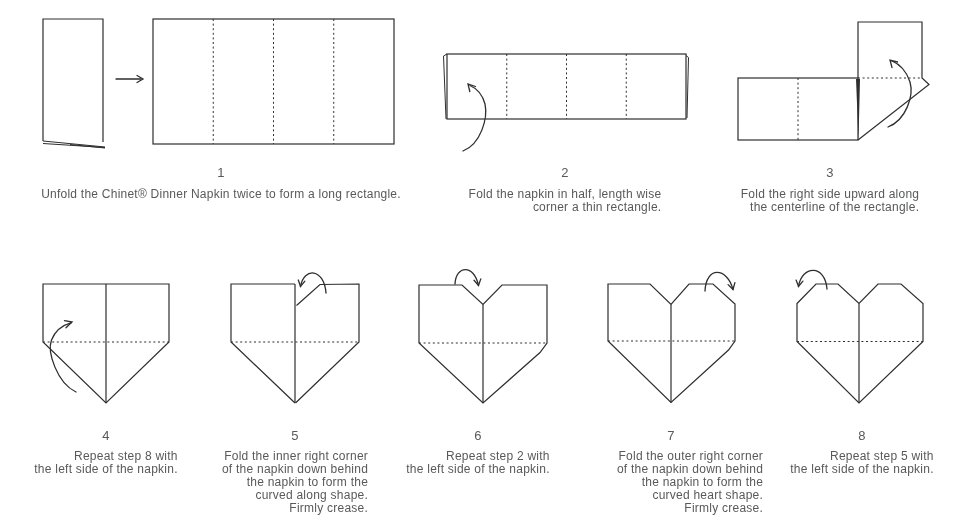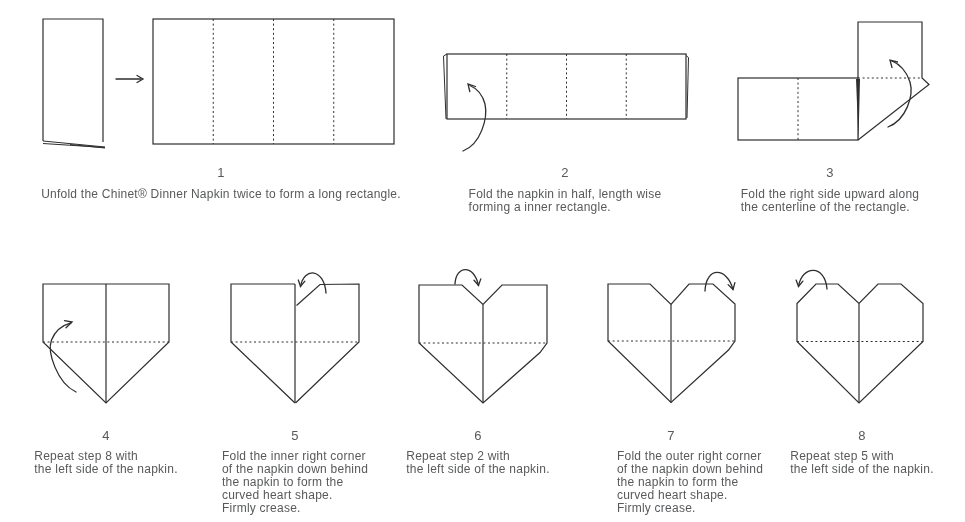--- a/index.html
+++ b/index.html
@@ -12,21 +12,21 @@
   .thin{fill:none;stroke:var(--line,#2e2e30);stroke-width:1;}
   .dash{fill:none;stroke:var(--line,#2e2e30);stroke-width:1;stroke-dasharray:2,2.6;}
   .arr{fill:none;stroke:var(--line,#2e2e30);stroke-width:1.3;stroke-linecap:round;}
   .wedge{fill:var(--line,#2e2e30);stroke:none;}
   .stepnum{
     position:absolute;transform:translateX(-50%);color:var(--text,#58595b);
     font-size:13px;line-height:13px;letter-spacing:.03em;white-space:nowrap;
   }
   .caption{
     position:absolute;transform:translateX(-50%);color:var(--text,#58595b);
-    font-size:12px;line-height:13px;letter-spacing:.02em;text-align:left;
+    font-size:12px;line-height:13px;letter-spacing:.02em;text-align:right;
     white-space:pre-line;width:max-content;
   }
 </style>
 </head>
 <body>
 
 <div id="canvas" style="--bg: #ffffff; --line: #2e2e30; --text: #58595b;">
 
   <svg class="fig" viewBox="0 0 965 522">
     <g>
@@ -134,29 +134,29 @@
   <div class="stepnum" style="left:565px;top:166px">2</div>
   <div class="stepnum" style="left:830px;top:166px">3</div>
   <div class="stepnum" style="left:106px;top:429px">4</div>
   <div class="stepnum" style="left:295px;top:429px">5</div>
   <div class="stepnum" style="left:478px;top:429px">6</div>
   <div class="stepnum" style="left:671px;top:429px">7</div>
   <div class="stepnum" style="left:862px;top:429px">8</div>
 
   <div class="caption" style="left:221px;top:188px">Unfold the Chinet® Dinner Napkin twice to form a long rectangle.</div>
   <div class="caption" style="left:565px;top:188px">Fold the napkin in half, length wise
-forming a inner rectangle.</div>
+corner a thin rectangle.</div>
   <div class="caption" style="left:830px;top:188px">Fold the right side upward along
 the centerline of the rectangle.</div>
   <div class="caption" style="left:106px;top:450px">Repeat step 8 with
 the left side of the napkin.</div>
   <div class="caption" style="left:295px;top:450px">Fold the inner right corner
 of the napkin down behind
 the napkin to form the
-curved heart shape.
+curved along shape.
 Firmly crease.</div>
   <div class="caption" style="left:478px;top:450px">Repeat step 2 with
 the left side of the napkin.</div>
   <div class="caption" style="left:690px;top:450px">Fold the outer right corner
 of the napkin down behind
 the napkin to form the
 curved heart shape.
 Firmly crease.</div>
   <div class="caption" style="left:862px;top:450px">Repeat step 5 with
 the left side of the napkin.</div>

